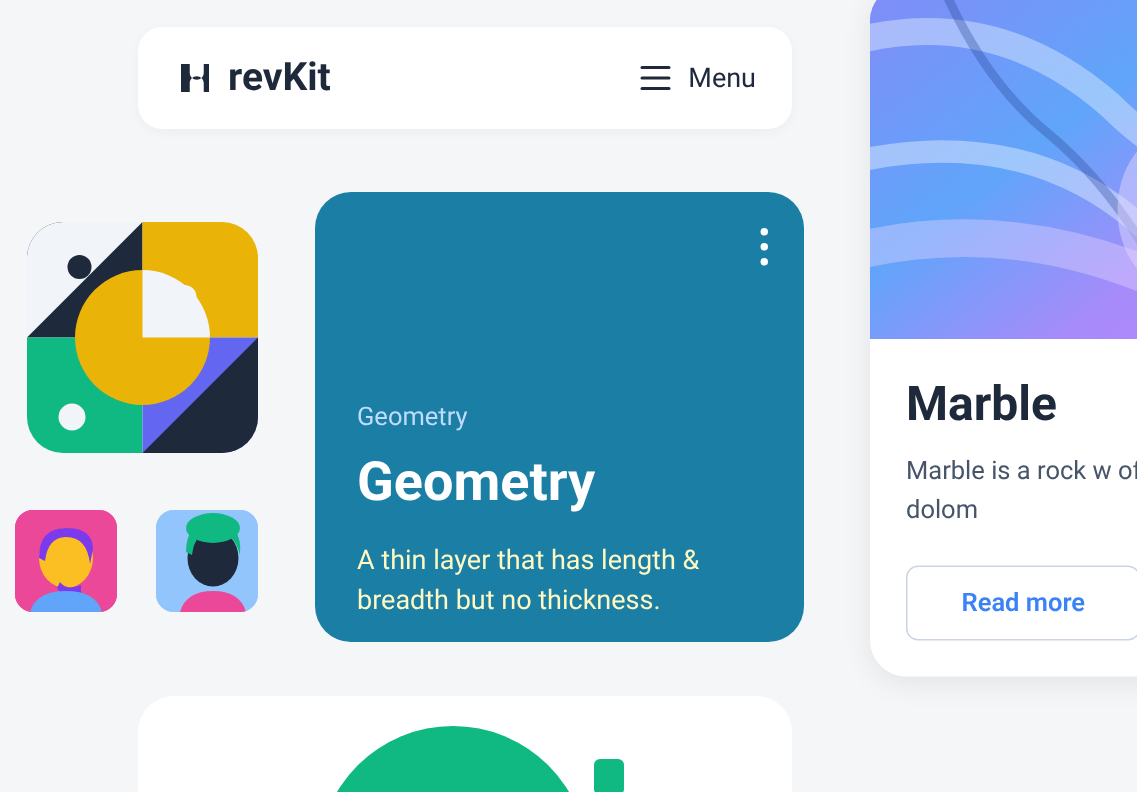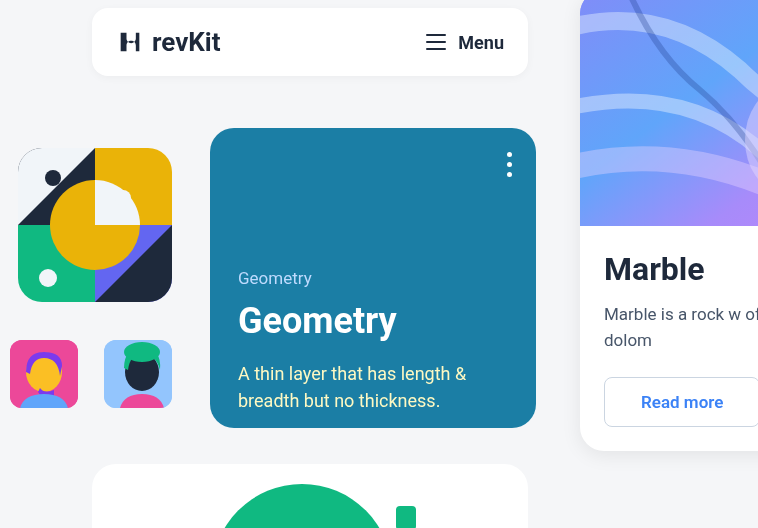--- a/index.html
+++ b/index.html
@@ -6,21 +6,21 @@
     body {
       font-family: -apple-system, BlinkMacSystemFont, 'Segoe UI', Roboto, sans-serif;
       background: #f5f6f8;
       width: 758px;
       height: 528px;
       overflow: hidden;
       position: relative;
     }
     .header {
       position: absolute;
-      top: 8px;
+      top: 18px;
       left: 92px;
       width: 436px;
       height: 68px;
       background: white;
       border-radius: 16px;
       display: flex;
       align-items: center;
       justify-content: space-between;
       padding: 0 24px;
       box-shadow: 0 2px 8px rgba(0,0,0,0.04);
@@ -52,21 +52,21 @@
     }
     .hamburger span {
       width: 20px;
       height: 2px;
       background: #1e293b;
       border-radius: 2px;
     }
     .menu-text {
       font-size: 18px;
       color: #1e293b;
-      font-weight: 700;
+      font-weight: 400;
     }
     .geometric-card {
       position: absolute;
       top: 148px;
       left: 18px;
       width: 154px;
       height: 154px;
       border-radius: 24px;
       overflow: hidden;
     }

